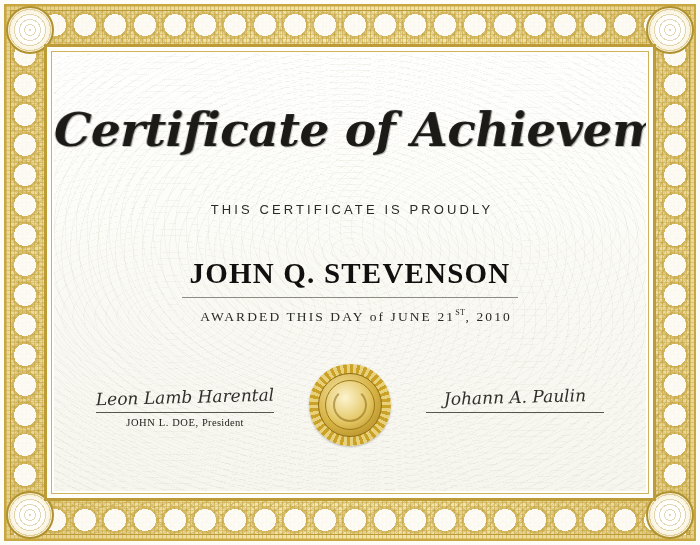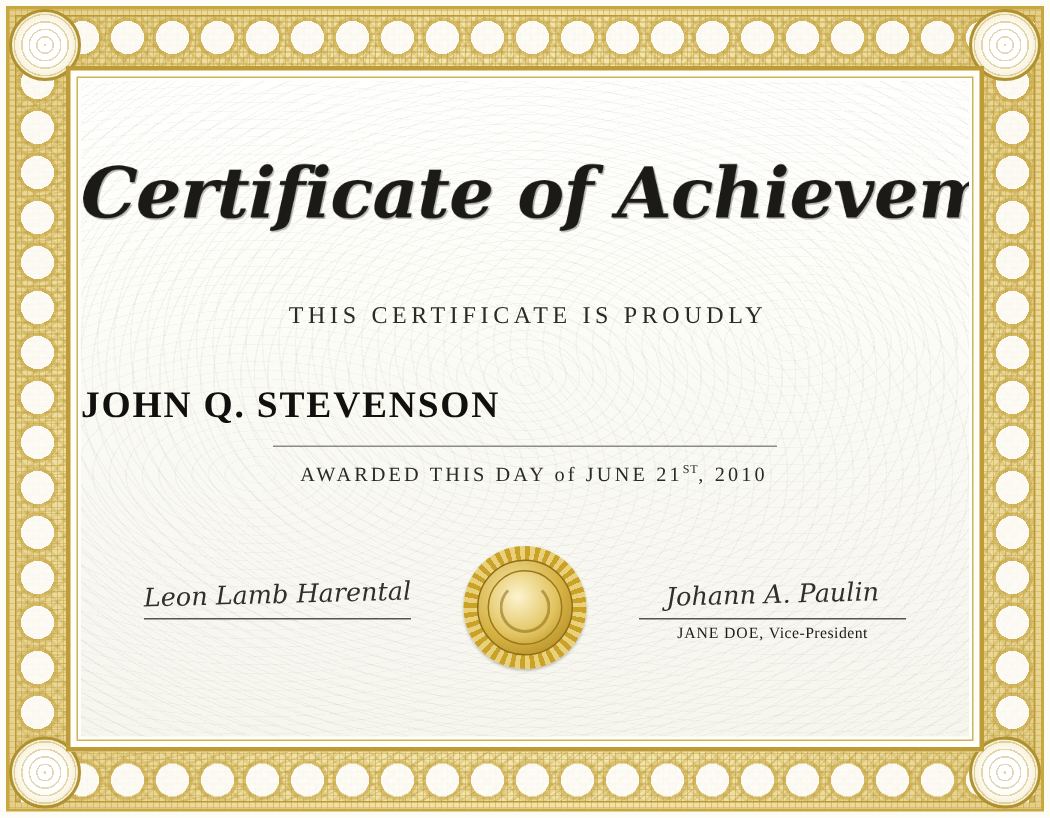--- a/index.html
+++ b/index.html
@@ -118,44 +118,44 @@
     transform: perspective(500px) rotateX(4deg);
     text-shadow: 1px 1px 0 rgba(0,0,0,0.25);
     white-space: nowrap;
   }
 
   .line1 {
     position: absolute;
     left: 4px; right: 0;
     top: 148px;
     text-align: center;
-    font-family: Liberation Serif, serif;
-    font-size: 16px;
+    font-family: Liberation Sans, sans-serif;
+    font-size: 13px;
     letter-spacing: 3.1px;
     color: #2a2a26;
   }
   .line2 {
     position: absolute;
     left: 0; right: 0;
     top: 175px;
     text-align: center;
     font-family: "Liberation Serif", serif;
     font-size: 13.5px;
     letter-spacing: 2.2px;
     color: #2a2a26;
   }
 
   .recipient {
     position: absolute;
     left: 0; right: 0;
     top: 203px;
-    text-align: left;
+    text-align: center;
     font-family: "Liberation Serif", serif;
     font-weight: bold;
-    font-size: 25px;
+    font-size: 29px;
     letter-spacing: 1.2px;
     color: #11100e;
   }
   .recipient-rule {
     position: absolute;
     left: 128px;
     right: 128px;
     top: 243px;
     height: 1px;
     background: #8c8b84;
@@ -287,25 +287,25 @@
     <div class="seal">
       <div class="seal-star"></div>
       <div class="seal-ring"></div>
       <div class="seal-inner"></div>
       <div class="seal-wreath"></div>
     </div>
 
     <div class="sig-block sig-left">
       <div class="sig-script">Leon Lamb Harental</div>
       <div class="sig-rule"></div>
+      <div class="sig-name">
+        <span>JOHN L. DOE,</span>
+        <span class="role">President</span>
+      </div>
     </div>
 
     <div class="sig-block sig-right">
       <div class="sig-script">Johann A. Paulin</div>
       <div class="sig-rule"></div>
-      <div class="sig-name">
-        <span>JANE DOE,</span>
-        <span class="role">Vice-President</span>
-      </div>
     </div>
 
   </div>
 </div>
 
 </body></html>

